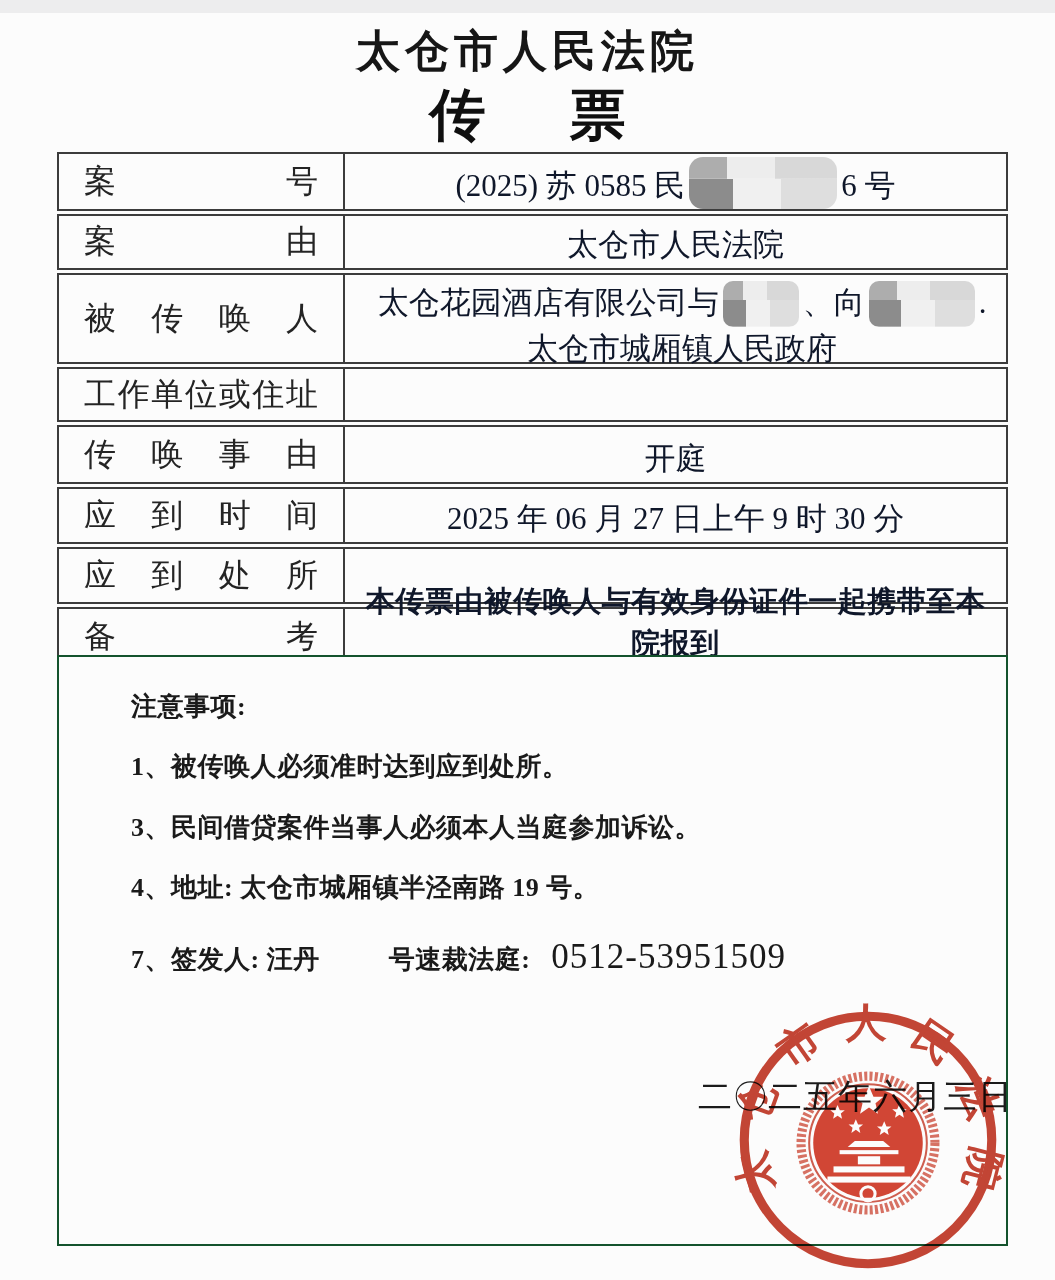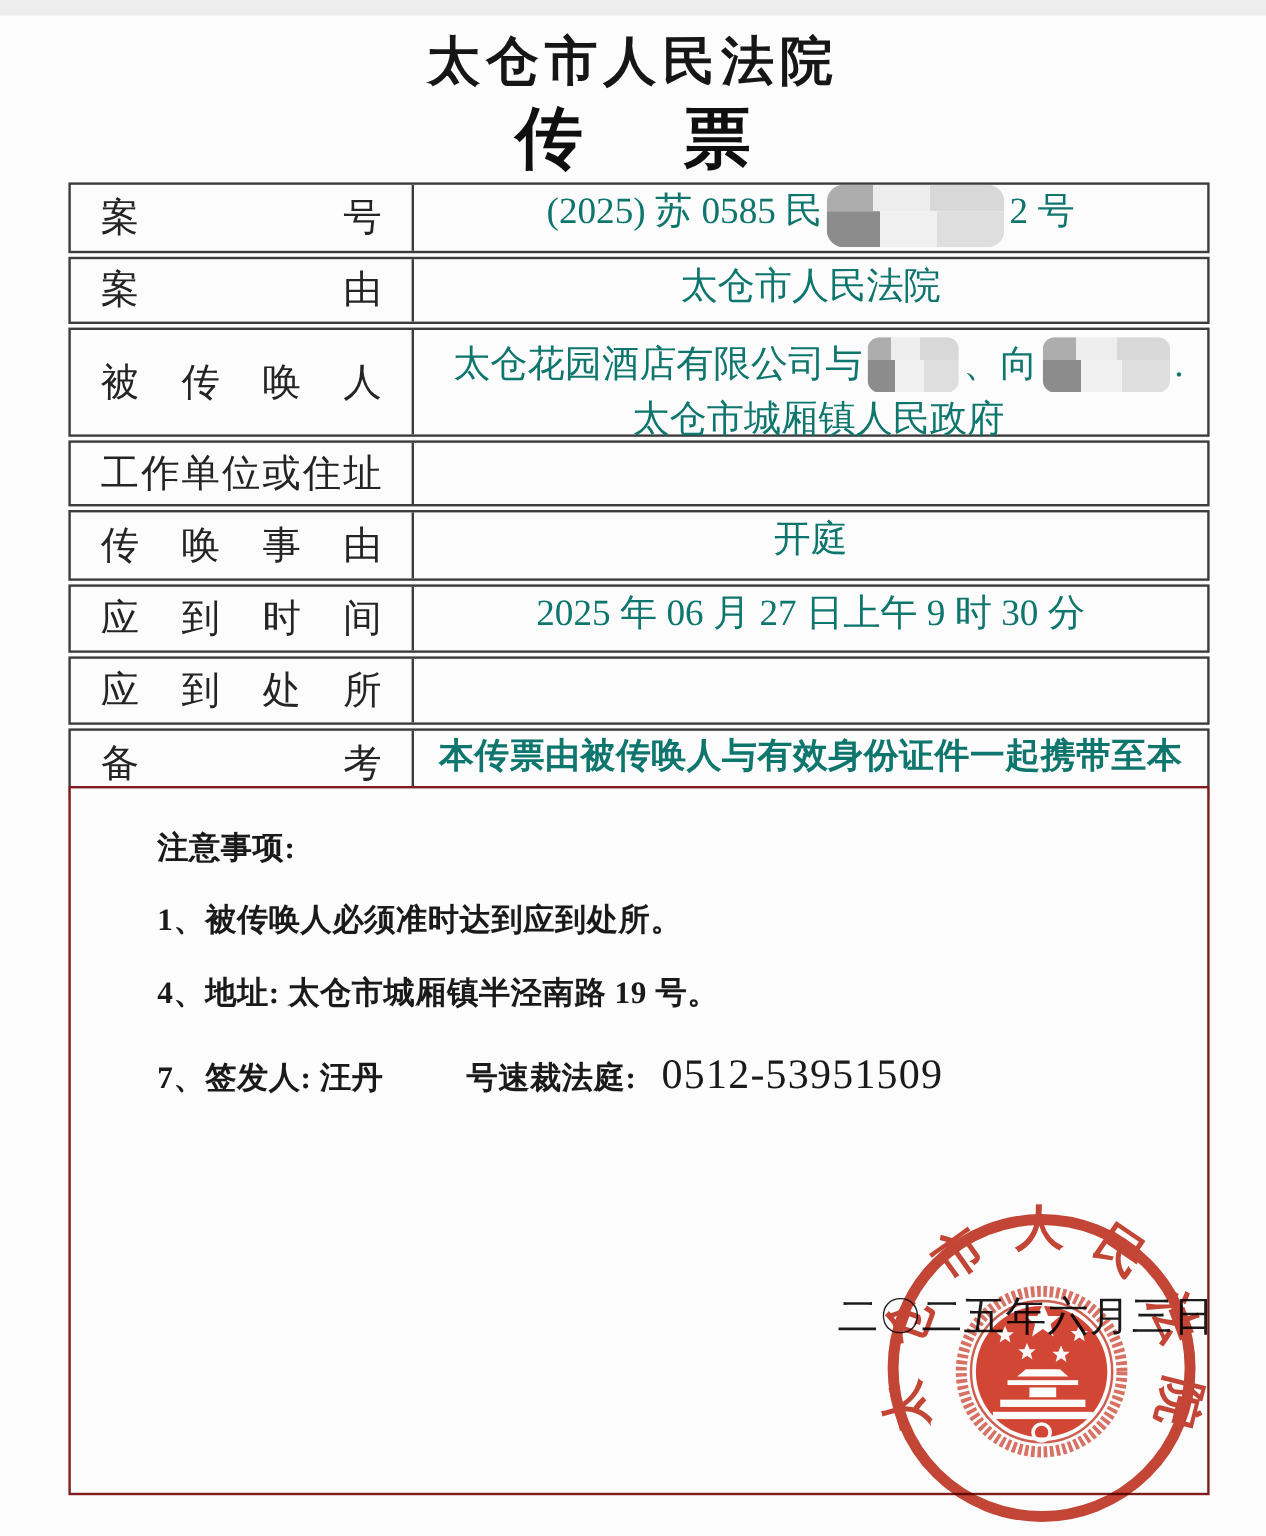--- a/index.html
+++ b/index.html
@@ -43,42 +43,42 @@
   .trow:nth-child(7){height:53px;}
   .trow:nth-child(8){height:55px;}
   .lbl{
     width:286px;min-width:286px;box-sizing:border-box;
     border-right:2px solid #3c3c3c;
     display:flex;justify-content:space-between;align-items:center;
     padding:0 25px;
     font-size:32px;color:#242424;
   }
   .val{
-    flex:1;display:flex;justify-content:center;align-items:flex-start;
-    font-size:31px;color:#0f766e;text-align:center;
+    flex:1;display:flex;justify-content:center;align-items:flex-end;
+    font-size:31px;color:#0f172a;text-align:center;
     padding:0 10px;line-height:1.45;
   }
   .val.wrap{display:block;padding:6px 1px 0 14px;}
   .val.bold{font-weight:700;font-size:29px;letter-spacing:0.5px;}
 
   
   .redact{
     display:inline-block;vertical-align:-12px;border-radius:14px;
     background:
       linear-gradient(90deg,#adadad 0 26%,#ededed 26% 58%,#d8d8d8 58% 100%) top/100% 42% no-repeat,
       linear-gradient(90deg,#8c8c8c 0 30%,#f0f0f0 30% 62%,#dedede 62% 100%) bottom/100% 58% no-repeat;
   }
   .redact-a{width:148px;height:52px;margin:0 4px;}
   .redact-b{width:76px;height:46px;margin:0 4px;vertical-align:-14px;border-radius:10px;}
   .redact-c{width:106px;height:46px;margin:0 4px;vertical-align:-14px;border-radius:10px;}
 
   
   .notes-box{
     position:absolute;top:655px;left:57px;width:951px;height:591px;
-    box-sizing:border-box;border:2px solid #7f1d1d;background:#fcfcfc;
+    box-sizing:border-box;border:2px solid #14532d;background:#fcfcfc;
     padding:14px 6px 0 8px;
   }
   .notes-box p{
     margin:11px 0;
     font-size:26px;font-weight:700;color:#1a1a1a;
     line-height:1.9;text-indent:64px;letter-spacing:0.5px;
   }
   .notes-heading{font-weight:700;}
   .phone-label{margin-left:62px;}
   .phone-number{
@@ -113,21 +113,21 @@
   <div class="summons-table">
 
     <div class="trow">
       <div class="lbl">
           <span>案</span>
           <span>号</span>
         </div>
       <div class="val">
         <span>(2025) 苏 0585 民</span>
         <span class="redact redact-a"></span>
-        <span>2 号</span>
+        <span>6 号</span>
       </div>
     </div>
 
     <div class="trow">
       <div class="lbl">
           <span>案</span>
           <span>由</span>
         </div>
       <div class="val">太仓市人民法院</div>
     </div>
@@ -192,20 +192,21 @@
           <span>考</span>
         </div>
       <div class="val bold">本传票由被传唤人与有效身份证件一起携带至本院报到</div>
     </div>
 
   </div>
 
   <div class="notes-box">
     <p class="notes-heading">注意事项:</p>
     <p>1、被传唤人必须准时达到应到处所。</p>
+    <p>3、民间借贷案件当事人必须本人当庭参加诉讼。</p>
     <p>4、地址: 太仓市城厢镇半泾南路 19 号。</p>
     <p>
       <span>7、签发人: 汪丹</span>
       <span class="phone-label">号速裁法庭:</span>
       <span class="phone-number">0512-53951509</span>
     </p>
   </div>
 
   <div class="issue-date">二〇二五年六月三日</div>
 

